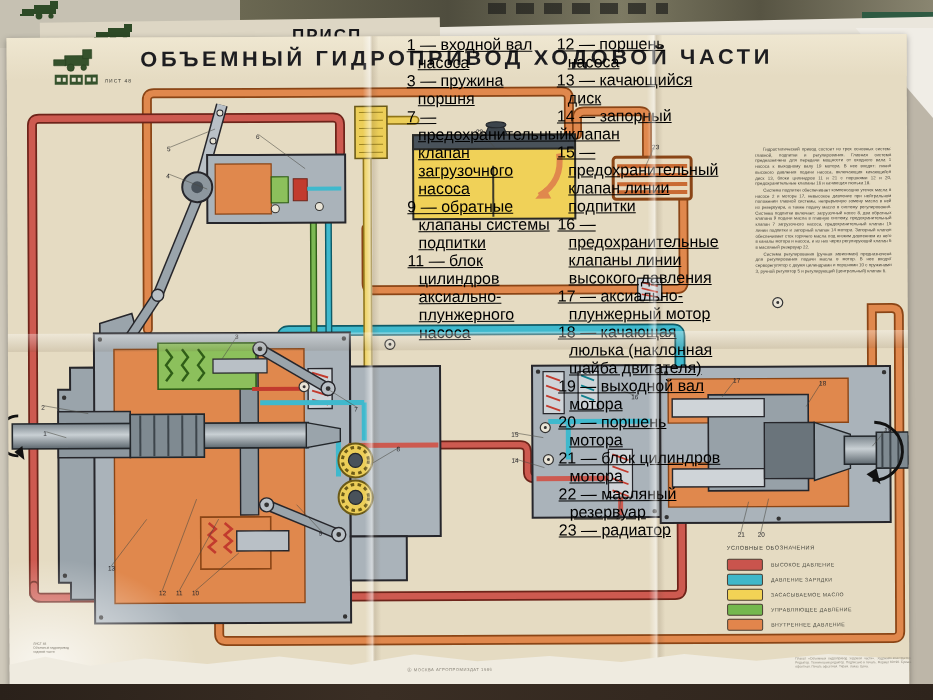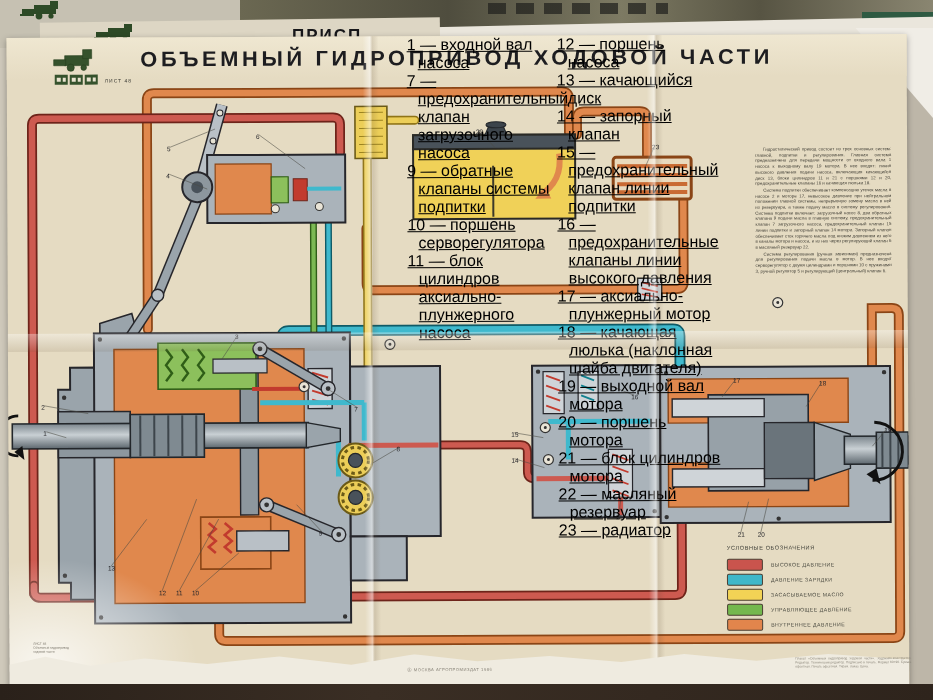--- a/index.html
+++ b/index.html
@@ -400,23 +400,23 @@
         <text x="729" y="502" class="callout">21</text>
         <line x1="472" y1="94" x2="488" y2="112" class="leader"></line>
         <text x="469" y="98" class="callout">22</text>
         <line x1="648" y1="110" x2="638" y2="132" class="leader"></line>
         <text x="645" y="114" class="callout">23</text>
       </g>
   </svg>
 
   <div id="parts-col1" class="abs">
       <div class="part">1 — входной вал насоса</div>
+      <div class="part">3 — пружина поршня</div>
       <div class="part">7 — предохранительный клапан загрузочного насоса</div>
       <div class="part">9 — обратные клапаны системы подпитки</div>
-      <div class="part">10 — поршень серворегулятора</div>
       <div class="part">11 — блок цилиндров аксиально-плунжерного насоса</div>
     </div>
   <div id="parts-col2" class="abs">
       <div class="part">12 — поршень насоса</div>
       <div class="part">13 — качающийся диск</div>
       <div class="part">14 — запорный клапан</div>
       <div class="part">15 — предохранительный клапан линии подпитки</div>
       <div class="part">16 — предохранительные клапаны линии высокого давления</div>
       <div class="part">17 — аксиально-плунжерный мотор</div>
       <div class="part">18 — качающая люлька (наклонная шайба двигателя)</div>

